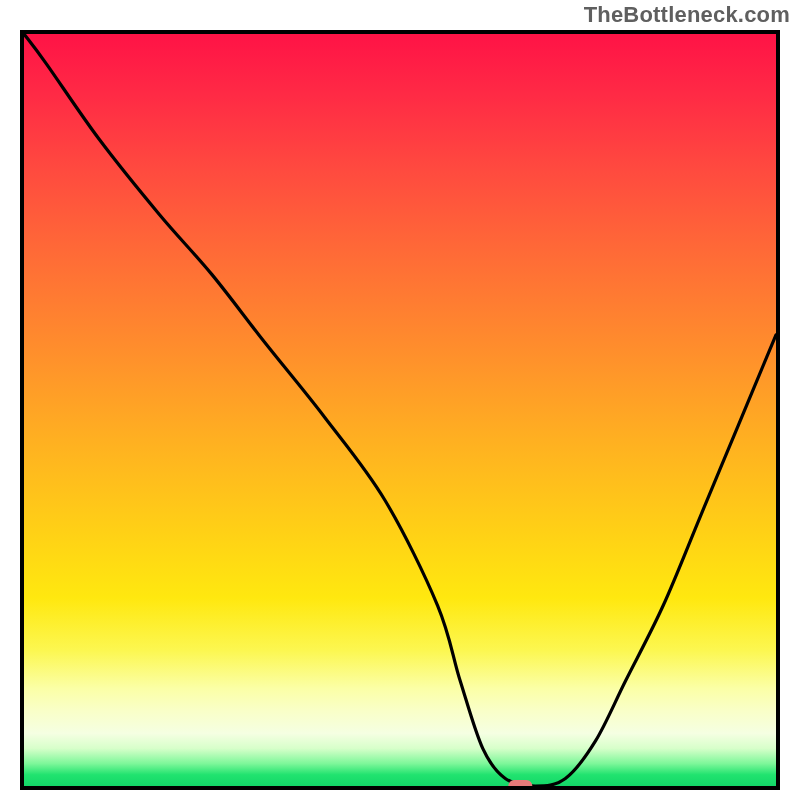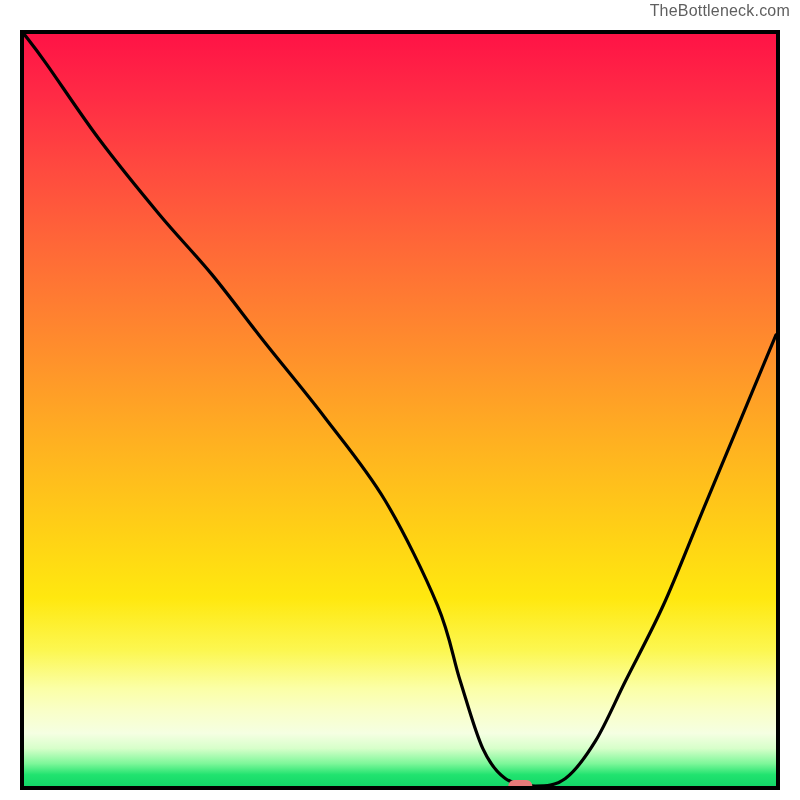--- a/index.html
+++ b/index.html
@@ -13,22 +13,22 @@
   .container {
     position: relative;
     width: 800px;
     height: 800px;
   }
   .watermark {
     position: absolute;
     top: 2px;
     right: 10px;
     color: #5f5f5f;
-    font-size: 16px;
-    font-weight: 400;
+    font-size: 22px;
+    font-weight: 700;
     letter-spacing: 0.2px;
     z-index: 10;
   }
   .plot {
     position: absolute;
     top: 30px;
     left: 20px;
     width: 760px;
     height: 760px;
     border: 4px solid #000000;

